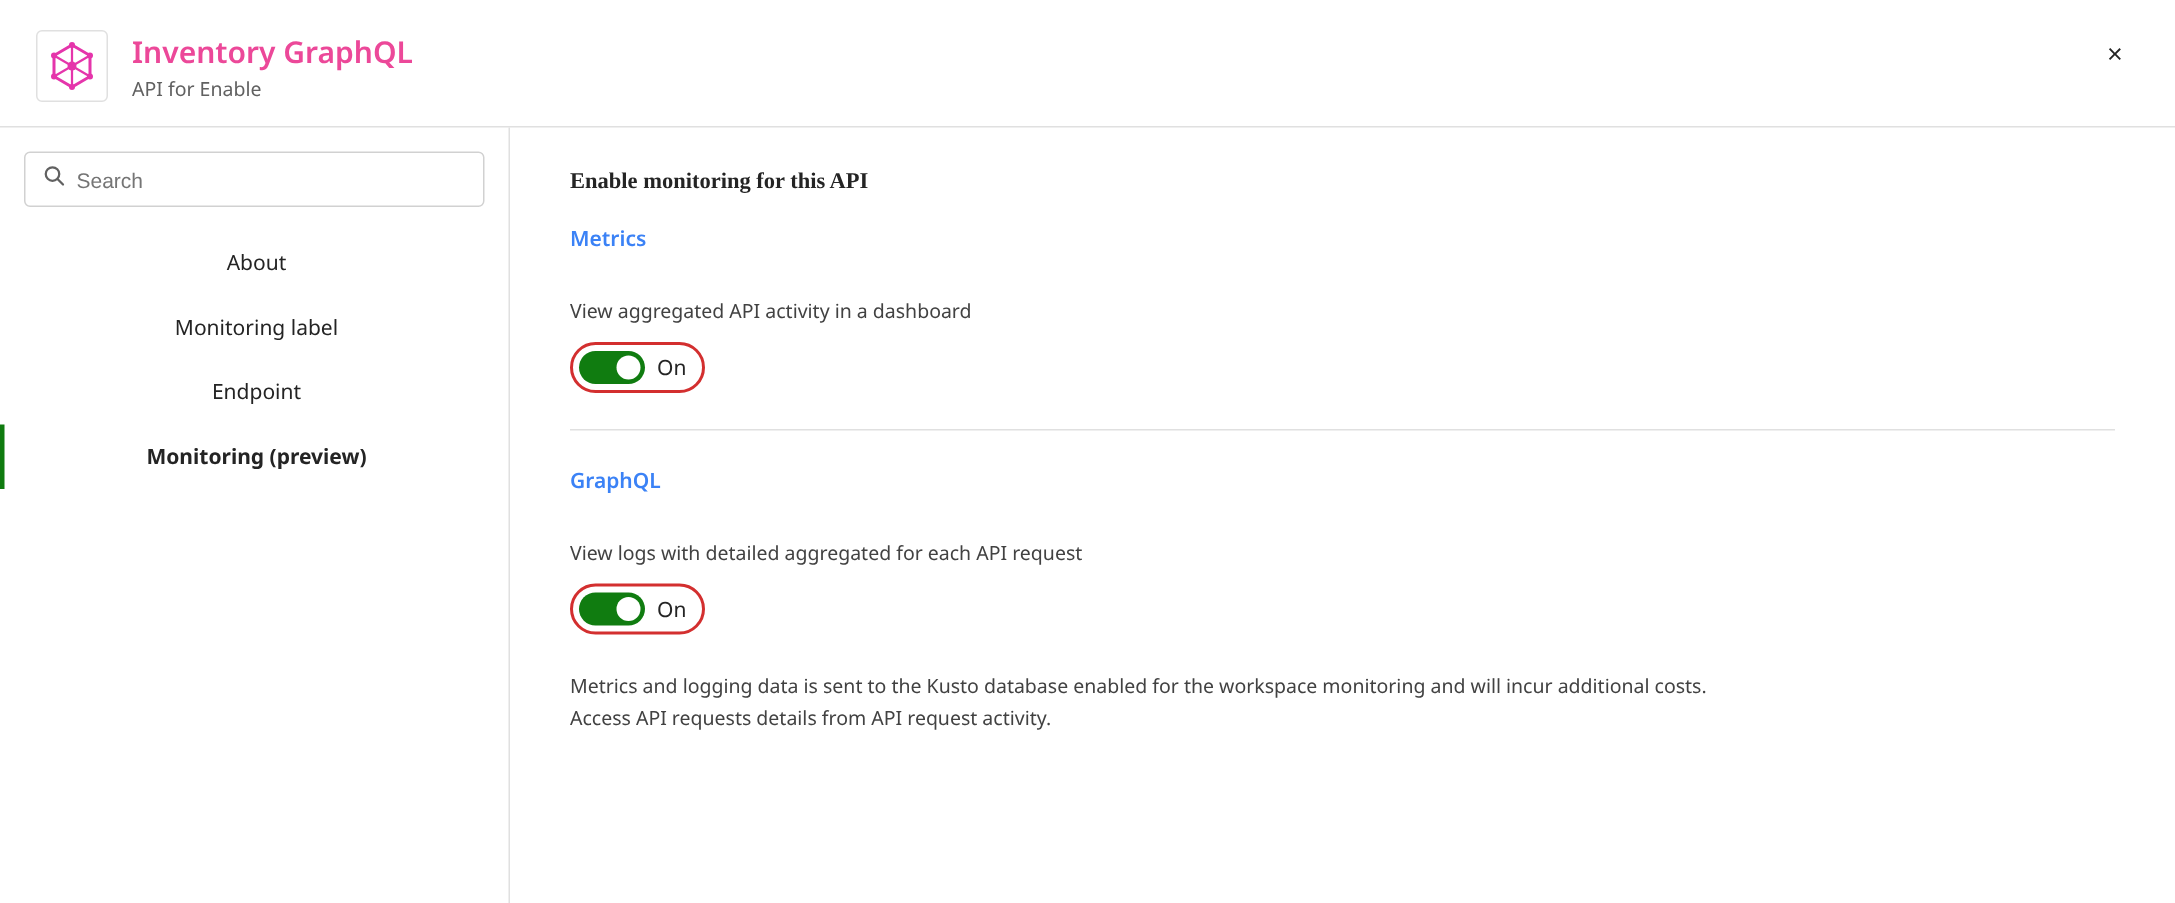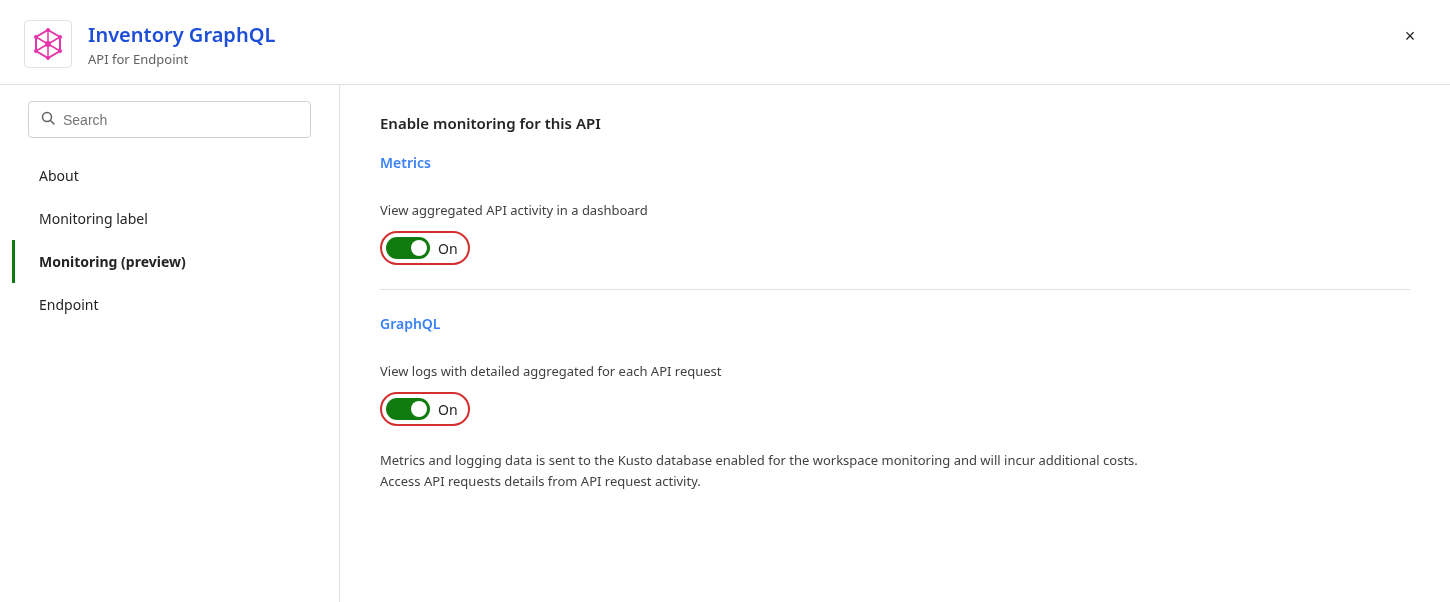--- a/index.html
+++ b/index.html
@@ -34,21 +34,21 @@
       justify-content: center;
       flex-shrink: 0;
     }
     .header-text {
       display: flex;
       flex-direction: column;
     }
     .header-title {
       font-size: 20px;
       font-weight: 600;
-      color: #1d4ed8;
+      color: #ec4899;
     }
     .header-subtitle {
       font-size: 13px;
       color: #616161;
       margin-top: 2px;
     }
     .close-btn {
       position: absolute;
       top: 20px;
       right: 24px;
@@ -64,21 +64,21 @@
       height: 32px;
       border-radius: 4px;
     }
     .body {
       display: flex;
       flex: 1;
     }
     .sidebar {
       width: 340px;
       flex-shrink: 0;
-      padding: 16px 12px;
+      padding: 16px 0;
       border-right: 1px solid #e0e0e0;
     }
     .search-box {
       margin: 0 16px 16px 16px;
       display: flex;
       align-items: center;
       border: 1px solid #d1d1d1;
       border-radius: 4px;
       padding: 8px 12px;
       gap: 8px;
@@ -95,36 +95,38 @@
       color: #242424;
       background: transparent;
       width: 100%;
     }
     .nav-item {
       padding: 12px 24px;
       cursor: pointer;
       color: #242424;
       font-size: 14px;
       border-left: 3px solid transparent;
+      text-align: center;
     }
     .nav-item.active {
       border-left: 3px solid #0f7b0f;
       font-weight: 700;
       color: #242424;
     }
     .main {
       flex: 1;
       padding: 28px 40px;
       overflow-y: auto;
     }
     .section-title {
       font-size: 15px;
       font-weight: 600;
       color: #242424;
       margin-bottom: 20px;
+      font-family: Liberation Serif, serif;
     }
     .toggle-section {
       margin-bottom: 24px;
     }
     .toggle-label {
       font-size: 14px;
       font-weight: 600;
       color: #3b82f6;
       margin-bottom: 4px;
     }
@@ -205,21 +207,21 @@
         <circle cx="4" cy="23" r="2" fill="#e535ab"></circle>
         <circle cx="4" cy="9" r="2" fill="#e535ab"></circle>
         <circle cx="16" cy="16" r="3" fill="#e535ab"></circle>
         <line x1="16" y1="2" x2="16" y2="30" stroke="#e535ab" stroke-width="1.5"></line>
         <line x1="4" y1="9" x2="28" y2="23" stroke="#e535ab" stroke-width="1.5"></line>
         <line x1="28" y1="9" x2="4" y2="23" stroke="#e535ab" stroke-width="1.5"></line>
       </svg>
     </div>
     <div class="header-text">
       <span class="header-title">Inventory GraphQL</span>
-      <span class="header-subtitle">API for Endpoint</span>
+      <span class="header-subtitle">API for Enable</span>
     </div>
     <button class="close-btn">×</button>
   </div>
 
   <div class="body">
 
     <div class="sidebar">
       <div class="search-box">
         <span class="search-icon">
           <svg width="14" height="14" viewBox="0 0 14 14" fill="none">
@@ -229,25 +231,25 @@
         </span>
         <input class="search-input" type="text" placeholder="Search" style="">
       </div>
 
       <div class="nav-item">
         <span>About</span>
       </div>
       <div class="nav-item">
         <span>Monitoring label</span>
       </div>
+      <div class="nav-item">
+        <span>Endpoint</span>
+      </div>
       <div class="nav-item active">
         <span>Monitoring (preview)</span>
-      </div>
-      <div class="nav-item">
-        <span>Endpoint</span>
       </div>
     </div>
 
     <div class="main">
       <div class="section-title">Enable monitoring for this API</div>
 
       <div class="toggle-section">
         <div class="toggle-label">Metrics</div>
         <div class="toggle-description">View aggregated API activity in a dashboard</div>
         <div class="toggle-row">

